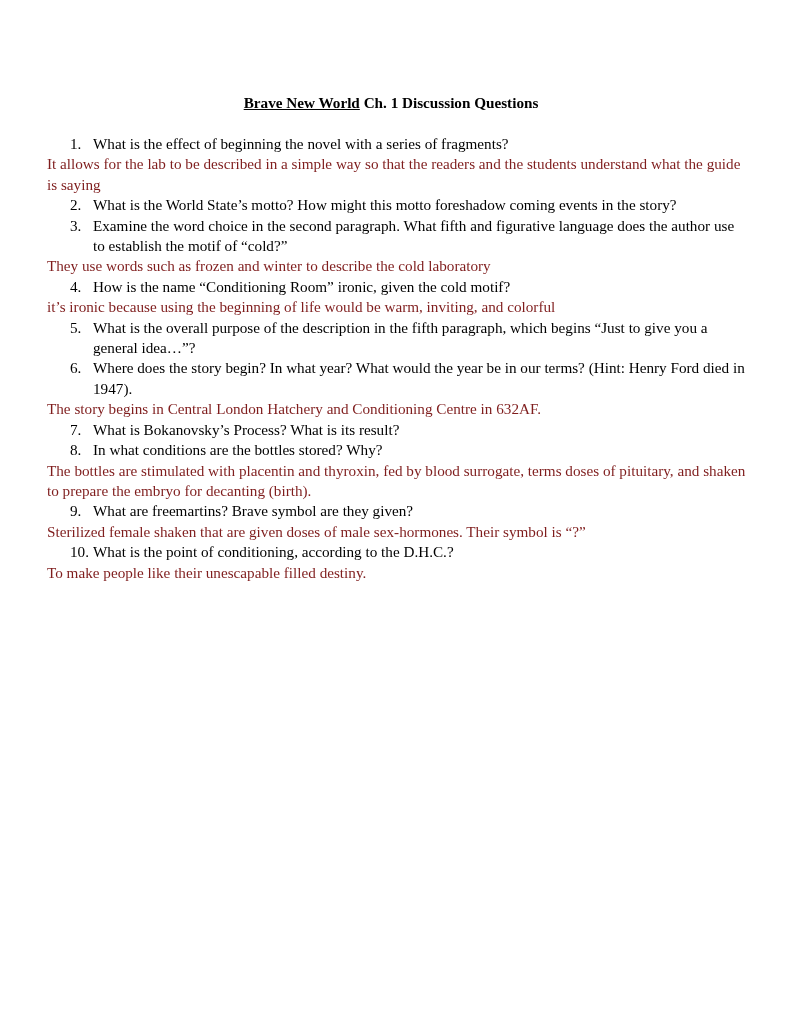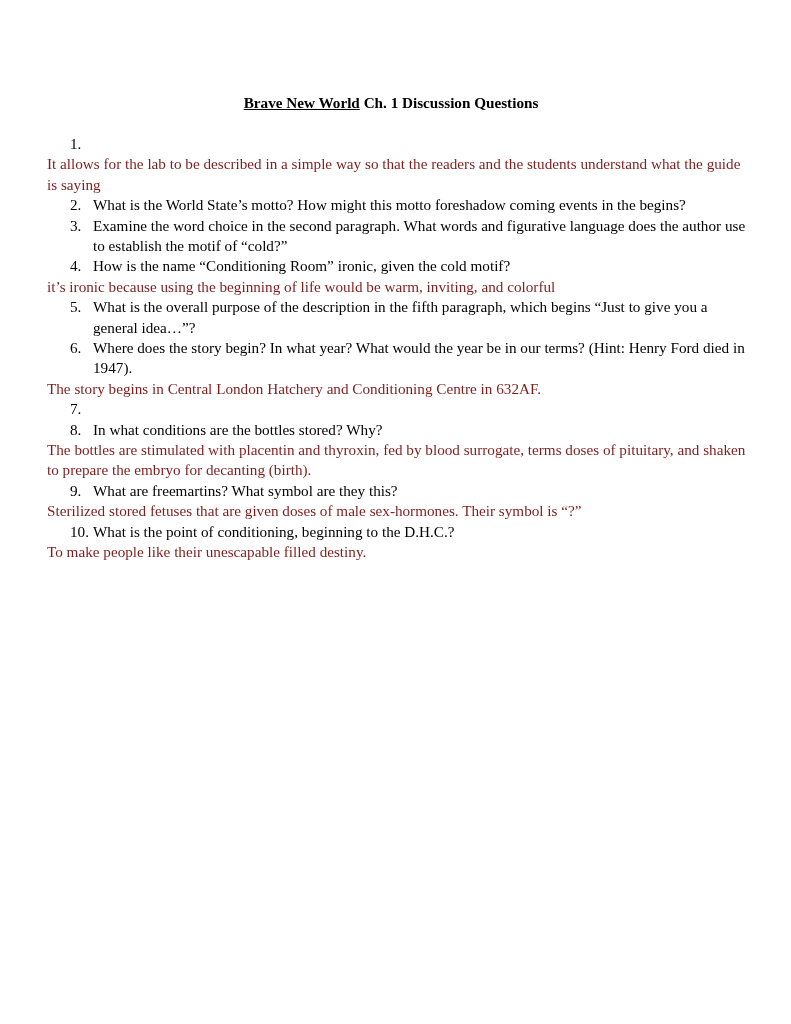--- a/index.html
+++ b/index.html
@@ -21,39 +21,40 @@
   .q .num { position: absolute; left: 23px; top: 0; }
   .a { color: #7f1d1d; }
 </style>
 </head>
 <body>
 
 <div class="page">
   <div class="title"><span class="u">Brave New World</span><span> Ch. 1 Discussion Questions</span></div>
 
   <div class="body">
-    <div class="line q"><span class="num">1.</span></div>
+    <div class="line q"><span class="num">1.</span><span>What is the effect of beginning the novel with a series of fragments?</span></div>
     <div class="line a">It allows for the lab to be described in a simple way so that the readers and the students understand what the guide is saying</div>
 
-    <div class="line q"><span class="num">2.</span><span>What is the World State’s motto? How might this motto foreshadow coming events in the begins?</span></div>
+    <div class="line q"><span class="num">2.</span><span>What is the World State’s motto? How might this motto foreshadow coming events in the story?</span></div>
 
-    <div class="line q"><span class="num">3.</span><span>Examine the word choice in the second paragraph. What words and figurative language does the author use to establish the motif of “cold?”</span></div>
+    <div class="line q"><span class="num">3.</span><span>Examine the word choice in the second paragraph. What fifth and figurative language does the author use to establish the motif of “cold?”</span></div>
+    <div class="line a">They use words such as frozen and winter to describe the cold laboratory</div>
 
     <div class="line q"><span class="num">4.</span><span>How is the name “Conditioning Room” ironic, given the cold motif?</span></div>
     <div class="line a">it’s ironic because using the beginning of life would be warm, inviting, and colorful</div>
 
     <div class="line q"><span class="num">5.</span><span>What is the overall purpose of the description in the fifth paragraph, which begins “Just to give you a general idea…”?</span></div>
 
     <div class="line q"><span class="num">6.</span><span>Where does the story begin? In what year? What would the year be in our terms? (Hint: Henry Ford died in 1947).</span></div>
     <div class="line a">The story begins in Central London Hatchery and Conditioning Centre in 632AF.</div>
 
-    <div class="line q"><span class="num">7.</span></div>
+    <div class="line q"><span class="num">7.</span><span>What is Bokanovsky’s Process? What is its result?</span></div>
 
     <div class="line q"><span class="num">8.</span><span>In what conditions are the bottles stored? Why?</span></div>
     <div class="line a">The bottles are stimulated with placentin and thyroxin, fed by blood surrogate, terms doses of pituitary, and shaken to prepare the embryo for decanting (birth).</div>
 
-    <div class="line q"><span class="num">9.</span><span>What are freemartins? What symbol are they this?</span></div>
-    <div class="line a">Sterilized stored fetuses that are given doses of male sex-hormones. Their symbol is “?”</div>
+    <div class="line q"><span class="num">9.</span><span>What are freemartins? Brave symbol are they given?</span></div>
+    <div class="line a">Sterilized female shaken that are given doses of male sex-hormones. Their symbol is “?”</div>
 
-    <div class="line q"><span class="num">10.</span><span>What is the point of conditioning, beginning to the D.H.C.?</span></div>
+    <div class="line q"><span class="num">10.</span><span>What is the point of conditioning, according to the D.H.C.?</span></div>
     <div class="line a">To make people like their unescapable filled destiny.</div>
   </div>
 </div>
 
 </body></html>

